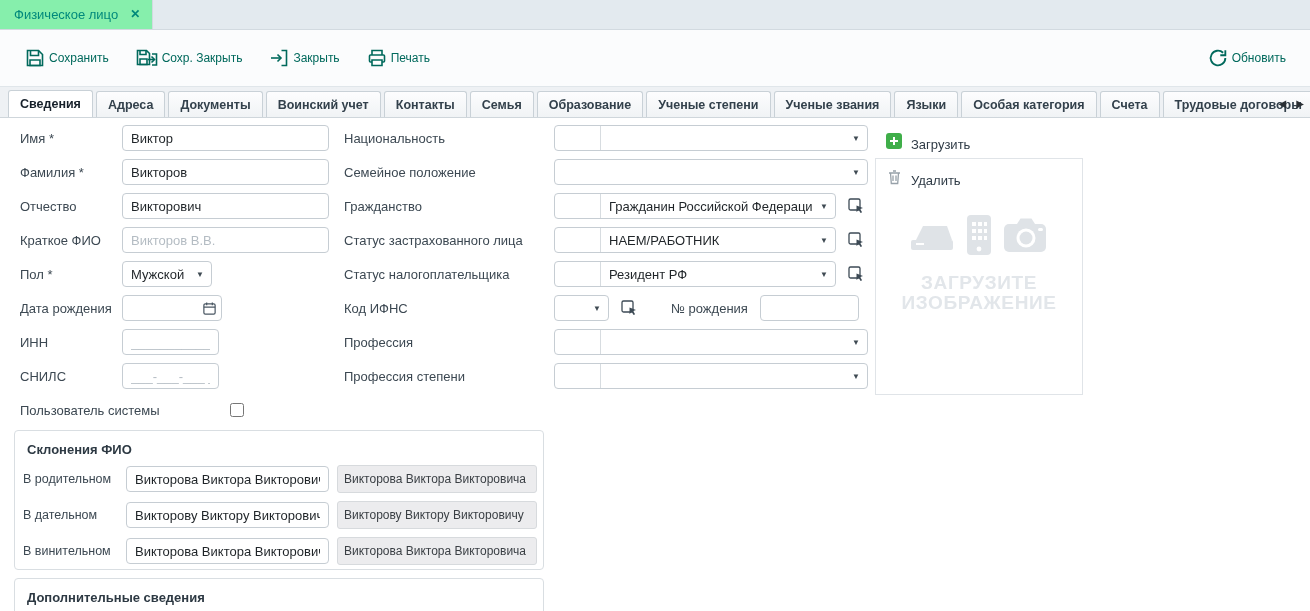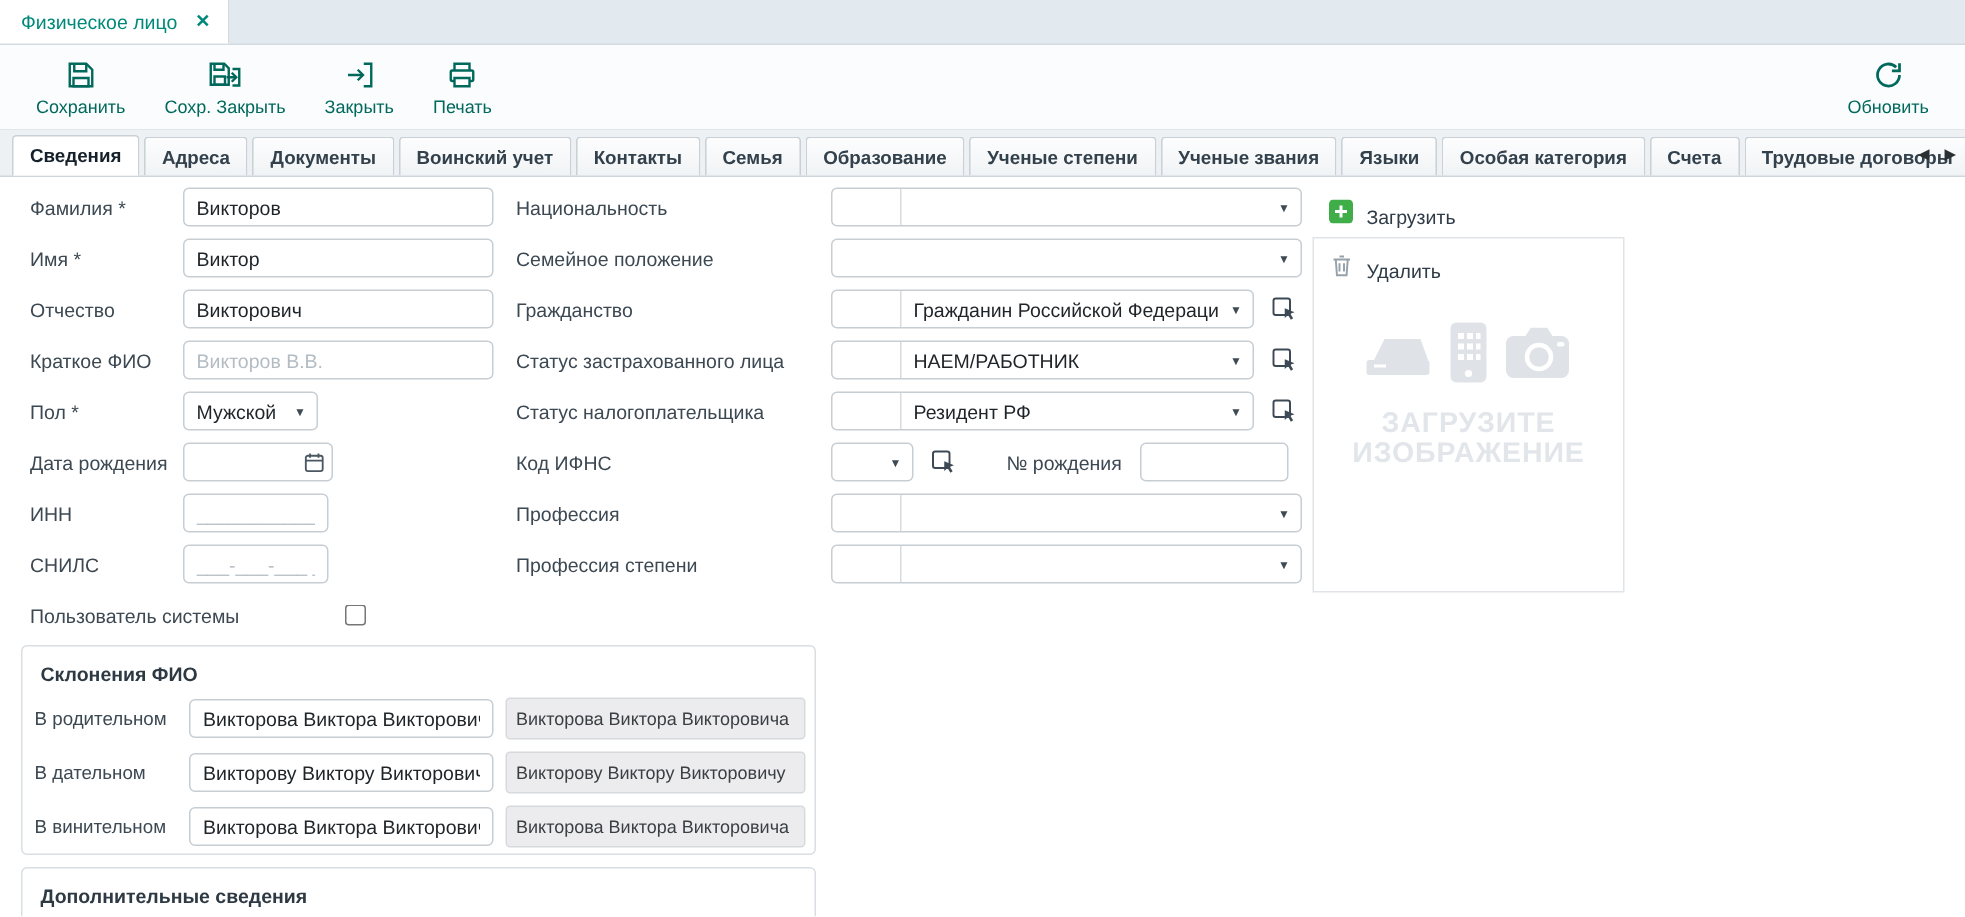--- a/index.html
+++ b/index.html
@@ -2,28 +2,28 @@
 <html><head>
 <meta charset="utf-8">
 <style>
   * { box-sizing: border-box; margin: 0; padding: 0; }
   html,body { width:1310px; height:611px; }
   body { font-family: "Liberation Sans", sans-serif; font-size: 13px; background:#fff; overflow:hidden; }
   .app { position:relative; width:1310px; height:611px; background:#fff; }
 
   
   .wintab-bar { height:30px; background:#e3eaef; border-bottom:1px solid #d2dae0; display:flex; align-items:flex-end; }
-  .wintab { height:30px; background:#ffffff; display:flex; align-items:center; gap:12px; padding:0 12px 0 14px;
+  .wintab { height:30px; background:#86efac; display:flex; align-items:center; gap:12px; padding:0 12px 0 14px;
             border-right:1px solid #d2dae0; color:#00897b; cursor:pointer; }
   .wintab-title { font-size:13px; }
   .wintab-close { font-size:12px; font-weight:bold; color:#00897b; cursor:pointer; }
 
   
   .toolbar { height:57px; background:#fbfcfd; border-bottom:1px solid #e0e6ea; display:flex; align-items:center; padding:0 14px; gap:6px; }
-  .tbtn { display:flex; flex-direction:column; align-items:center; gap:3px; padding:5px 10px; color:#00695c;
+  .tbtn { display:flex; flex-direction:row; align-items:center; gap:3px; padding:5px 10px; color:#00695c;
           font-size:12px; border-radius:3px; cursor:pointer; white-space:nowrap; }
   .tico { height:22px; display:flex; align-items:flex-end; }
   .tb-spacer { flex:1; }
 
   
   .tabstrip { height:31px; background:#eef1f4; display:flex; align-items:flex-end; padding:4px 46px 0 8px; gap:3px;
               border-bottom:1px solid #cfd6db; position:relative; overflow:hidden; }
   .tab { height:26px; padding:0 11px; display:flex; align-items:center; background:linear-gradient(#fdfdfe,#f0f3f5);
          border:1px solid #c9d1d7; border-bottom:none; border-radius:3px 3px 0 0; font-size:12.5px; font-weight:600;
          color:#33414c; cursor:pointer; white-space:nowrap; flex-shrink:0; }
@@ -171,26 +171,26 @@
     <div class="tab-scroll">
       <span class="tsbtn">◀</span>
       <span class="tsbtn">▶</span>
     </div>
   </div>
 
   <div class="content">
 
     <div class="col-left">
       <div class="frow">
+        <label class="flabel">Имя *</label>
+        <input type="text" class="ftext w207" value="Виктор" style="">
+      </div>
+      <div class="frow">
         <label class="flabel">Фамилия *</label>
         <input type="text" class="ftext w207" value="Викторов" style="">
-      </div>
-      <div class="frow">
-        <label class="flabel">Имя *</label>
-        <input type="text" class="ftext w207" value="Виктор" style="">
       </div>
       <div class="frow">
         <label class="flabel">Отчество</label>
         <input type="text" class="ftext w207" value="Викторович" style="">
       </div>
       <div class="frow">
         <label class="flabel">Краткое ФИО</label>
         <input type="text" class="ftext w207" placeholder="Викторов В.В." style="">
       </div>
       <div class="frow">

